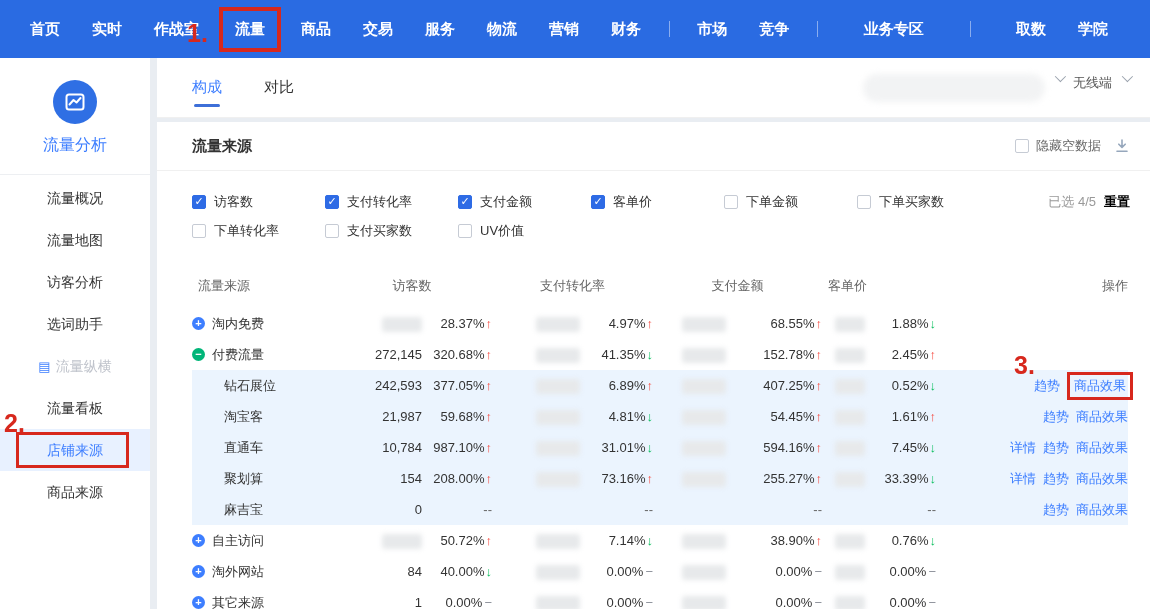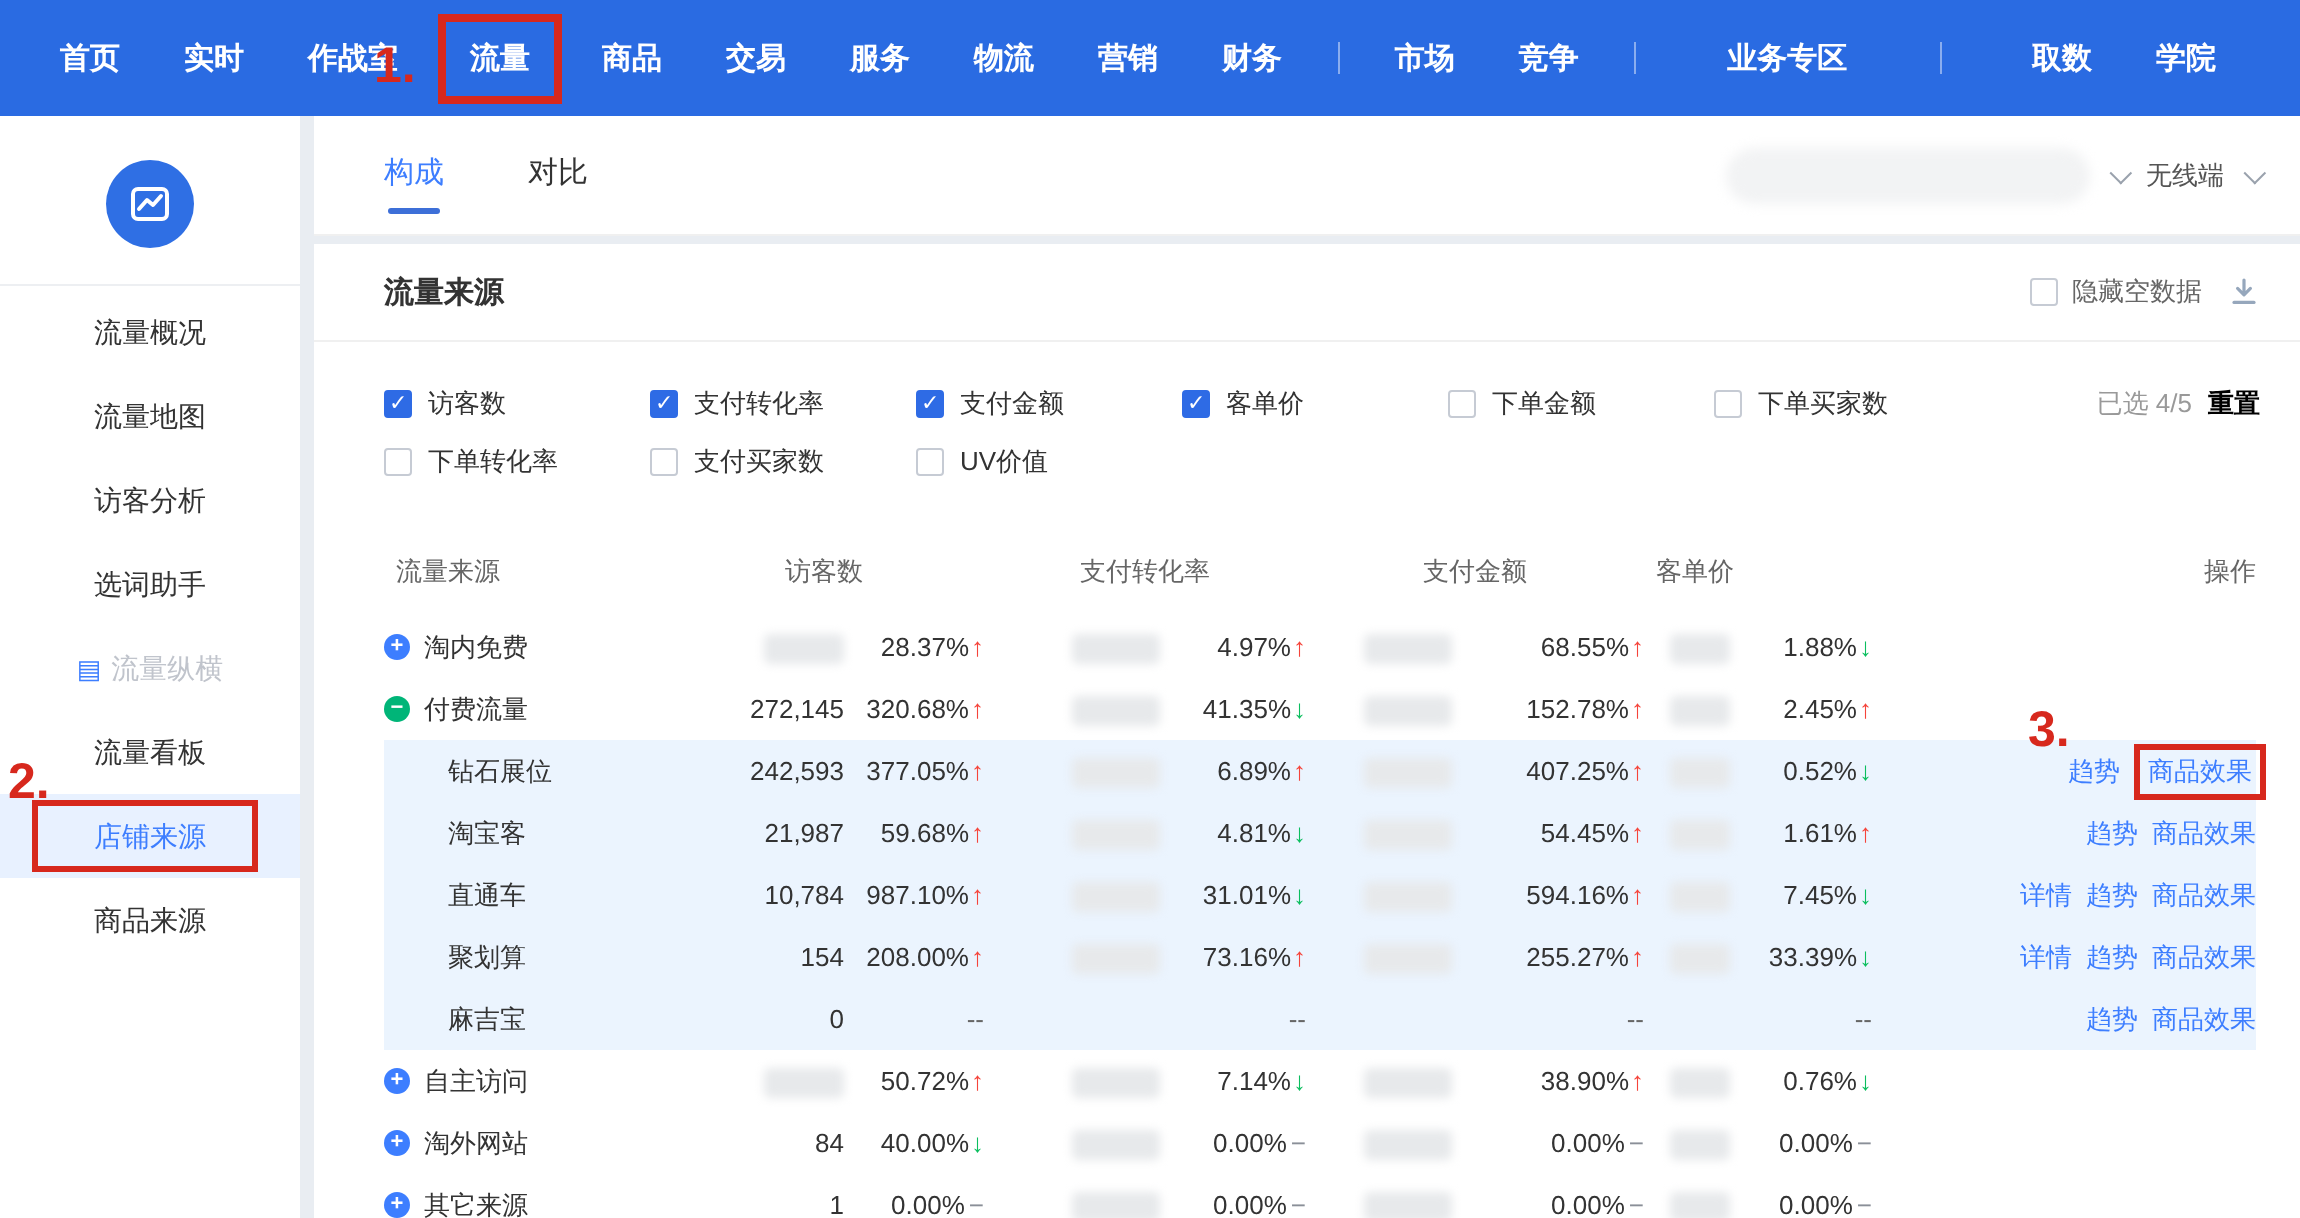--- a/index.html
+++ b/index.html
@@ -39,21 +39,21 @@
   .note-2 { left:4px; top:-27px; }
 
   
   .tabbar { height:60px; background:#fff; display:flex; align-items:center;
     padding:0 20px 0 35px; border-bottom:1px solid #F0F0F0; flex-shrink:0; }
   .tab { position:relative; font-size:15px; color:#333; margin-right:42px; height:60px;
     line-height:58px; cursor:pointer; }
   .tab.active { color:#3D7EFF; }
   .tab.active:after { content:""; position:absolute; left:2px; right:2px; bottom:11px;
     height:3px; background:#3D6FD8; border-radius:2px; }
-  .tab-right { margin-left:auto; display:flex; align-items:center; gap:10px; }
+  .tab-right { margin-left:auto; display:flex; gap:10px; }
   .blur-sel { width:182px; height:28px; background:#F2F3F4; border-radius:14px;
     filter:blur(3px); }
   .chev { width:8px; height:8px; border-right:1.5px solid #9aa2ad; border-bottom:1.5px solid #9aa2ad;
     transform:rotate(45deg) translateY(-2px); display:inline-block; }
   .device { font-size:13px; color:#555; cursor:pointer; }
 
   
   .panel { background:#fff; margin-top:4px; flex:1; min-height:0; }
   .panel-head { height:49px; display:flex; align-items:center; padding:0 20px 0 35px;
     border-bottom:1px solid #F0F0F0; }
@@ -129,20 +129,21 @@
 
   <div class="body-row">
     <aside class="sidebar">
       <div class="side-head">
         <div class="side-logo">
           <svg width="24" height="24" viewBox="0 0 24 24">
             <rect x="3.5" y="4.5" width="17" height="15" rx="2.5" fill="none" stroke="#fff" stroke-width="2"></rect>
             <polyline points="6.5,14.5 10.5,10 13.5,12.5 17.5,8" fill="none" stroke="#fff" stroke-width="2" stroke-linecap="round" stroke-linejoin="round"></polyline>
           </svg>
         </div>
+        <div class="side-title">流量分析</div>
       </div>
       <nav class="side-menu" id="side-menu">
           <div class="side-item"><span>流量概况</span></div>
           <div class="side-item"><span>流量地图</span></div>
           <div class="side-item"><span>访客分析</span></div>
           <div class="side-item"><span>选词助手</span></div>
           <div class="side-item muted"><span class="mini-ic">▤</span><span>流量纵横</span></div>
           <div class="side-item"><span>流量看板</span></div>
           <div class="side-item active"><span>店铺来源</span><div class="side-redbox"></div><span class="note note-2">2.</span></div>
           <div class="side-item"><span>商品来源</span></div>

